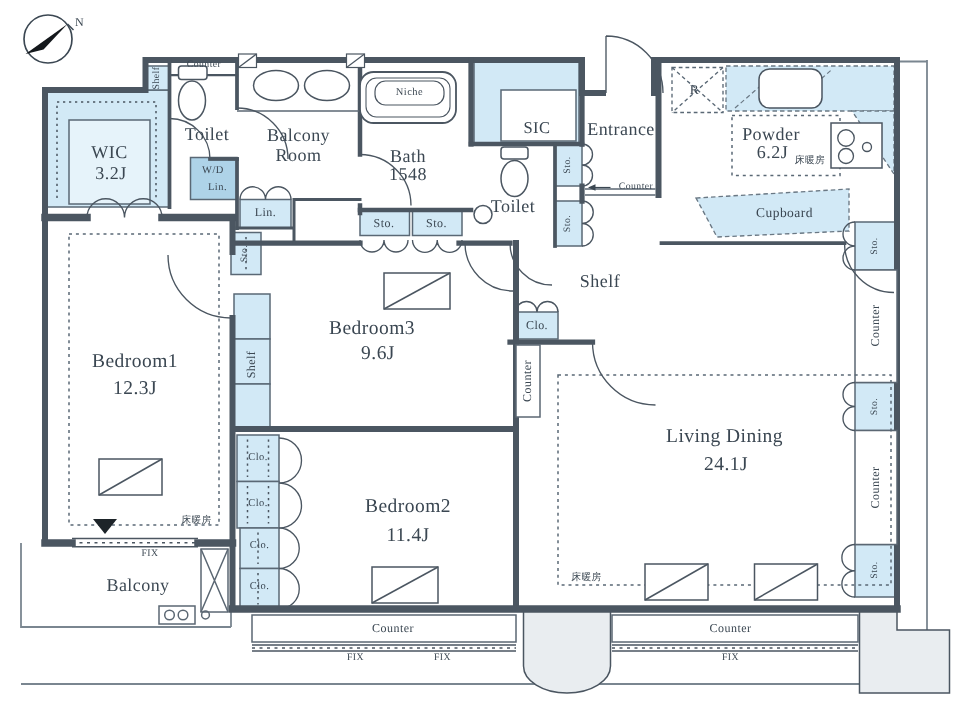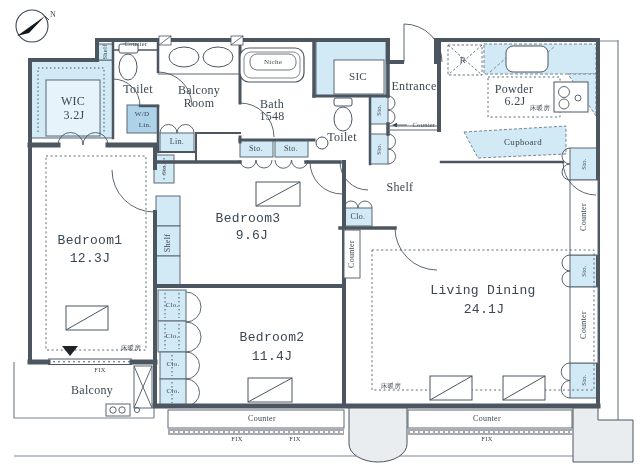--- a/index.html
+++ b/index.html
@@ -1,21 +1,21 @@
 <!DOCTYPE html>
 <html><head>
 <meta charset="utf-8">
 <style>
   html,body{margin:0;padding:0;background:#ffffff;}
   .plan{position:relative;width:640px;height:473px;overflow:hidden;
         font-family:"Liberation Serif", "DejaVu Serif", serif;color:#3b4752;background:#fff;}
   .plan svg{position:absolute;left:0;top:0;}
   .lbl{position:absolute;transform:translate(-50%,-50%);white-space:nowrap;line-height:1;letter-spacing:.3px;}
   .v{transform:translate(-50%,-50%) rotate(-90deg);}
-  .s13{font-size:13px;font-family:Liberation Mono, monospace;}
+  .s13{font-size:13px;}
   .s12{font-size:12px;}
   .s11{font-size:11px;}
   .s9{font-size:9px;}
   .s8{font-size:8px;}
   .s7{font-size:7px;text-align:center;}
   .s65{font-size:6.5px;}
 </style>
 </head>
 <body>
 
@@ -231,21 +231,21 @@
   <div class="lbl s12" style="left:199px;top:103px">Room</div>
   <div class="lbl s7" style="left:142px;top:114px">W/D</div>
   <div class="lbl s7" style="left:145px;top:125px">Lin.</div>
   <div class="lbl s8" style="left:177px;top:142px">Lin.</div>
   <div class="lbl s65 v" style="left:164px;top:169px">Sto.</div>
   <div class="lbl s7" style="left:273px;top:62px">Niche</div>
   <div class="lbl s12" style="left:272px;top:104px">Bath</div>
   <div class="lbl s12" style="left:272px;top:116px">1548</div>
   <div class="lbl s8" style="left:256px;top:149px">Sto.</div>
   <div class="lbl s8" style="left:291px;top:149px">Sto.</div>
-  <div class="lbl s11" style="left:358px;top:76px">SIC</div>
+  <div class="lbl s11" style="left:358px;top:86px">SIC</div>
   <div class="lbl s12" style="left:342px;top:137px">Toilet</div>
   <div class="lbl s12" style="left:414px;top:86px">Entrance</div>
   <div class="lbl s65" style="left:424px;top:125px">Counter</div>
   <div class="lbl s65 v" style="left:379px;top:110px">Sto.</div>
   <div class="lbl s65 v" style="left:379px;top:149px">Sto.</div>
   <div class="lbl s9" style="left:463px;top:60px">R</div>
   <div class="lbl s12" style="left:514px;top:89px">Powder</div>
   <div class="lbl s12" style="left:515px;top:101px">6.2J</div>
   <div class="lbl s65" style="left:540px;top:108px">床暖房</div>
   <div class="lbl s9" style="left:523px;top:142px">Cupboard</div>

